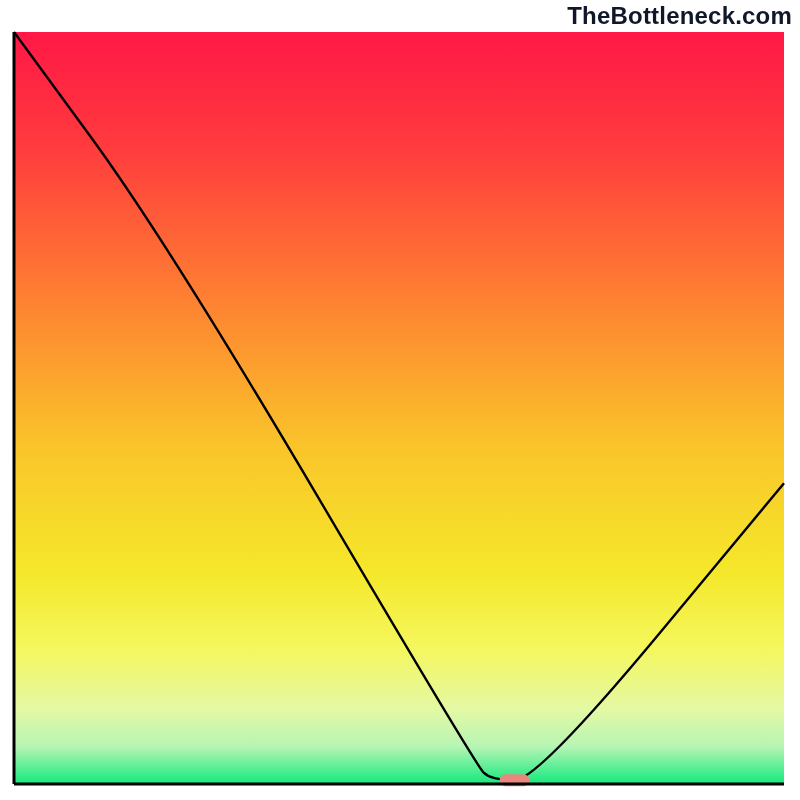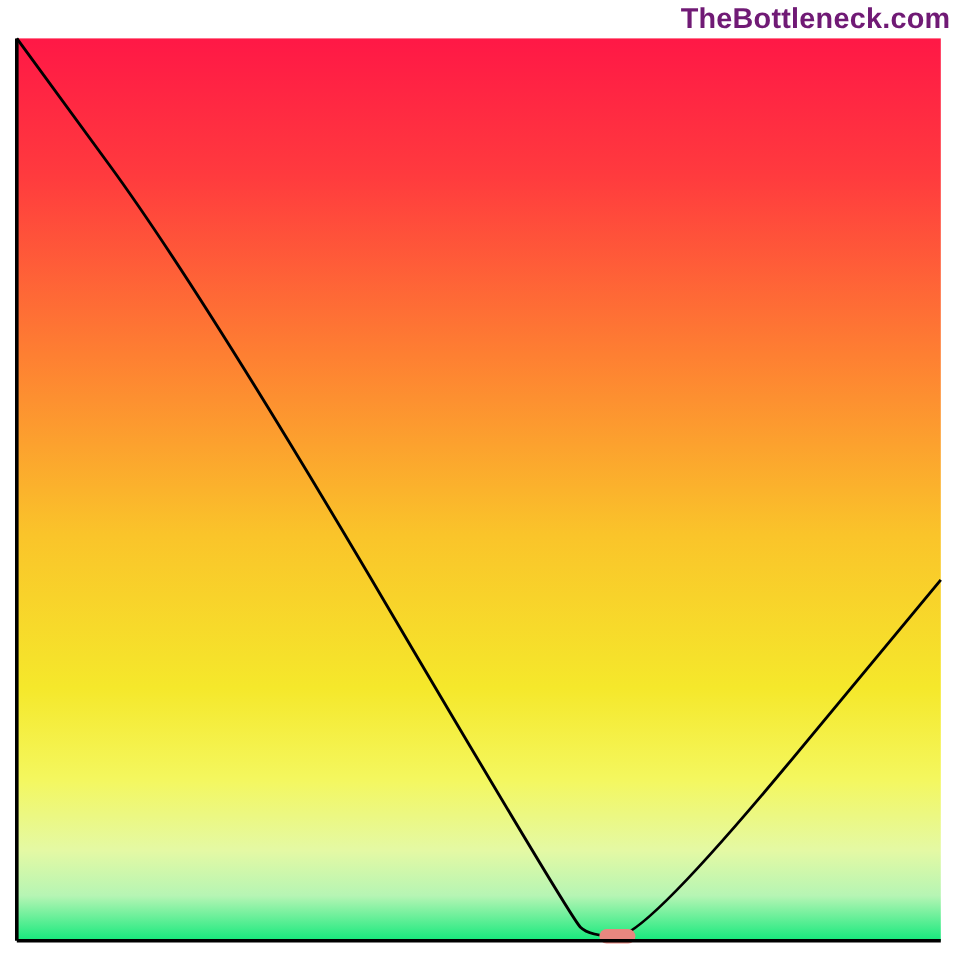--- a/index.html
+++ b/index.html
@@ -14,21 +14,21 @@
     position: relative;
     width: 800px;
     height: 800px;
   }
   .watermark {
     position: absolute;
     top: 2px;
     right: 8px;
     font-size: 24px;
     font-weight: bold;
-    color: #701a75;
+    color: #0f172a;
     letter-spacing: 0.2px;
   }
   svg.chart {
     position: absolute;
     left: 0;
     top: 0;
   }
 </style>
 </head>
 <body>

